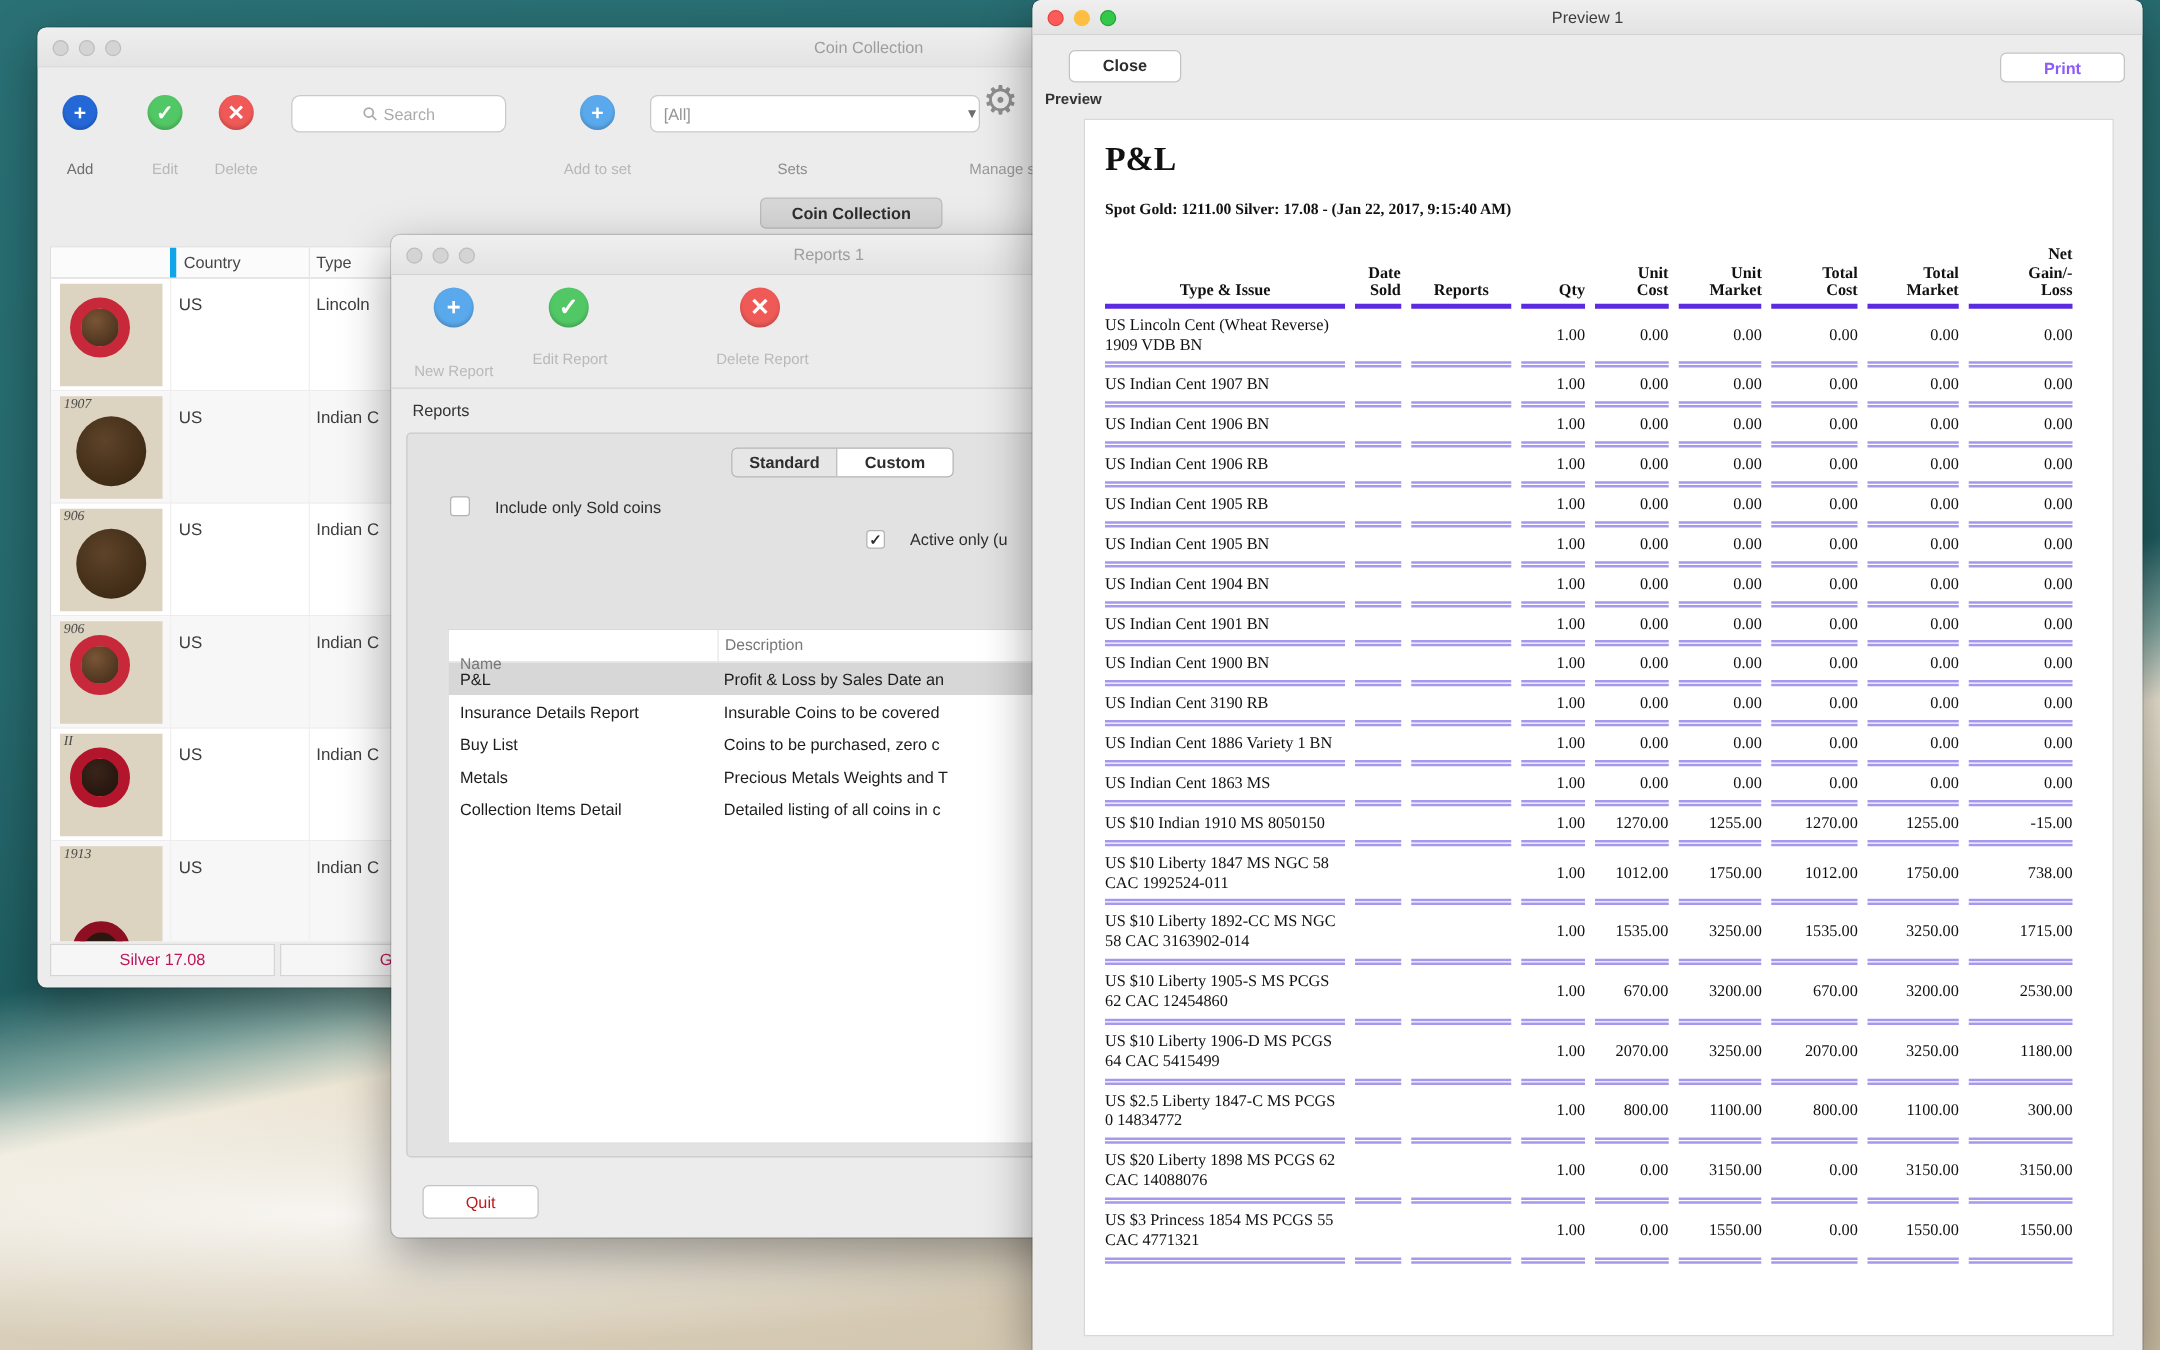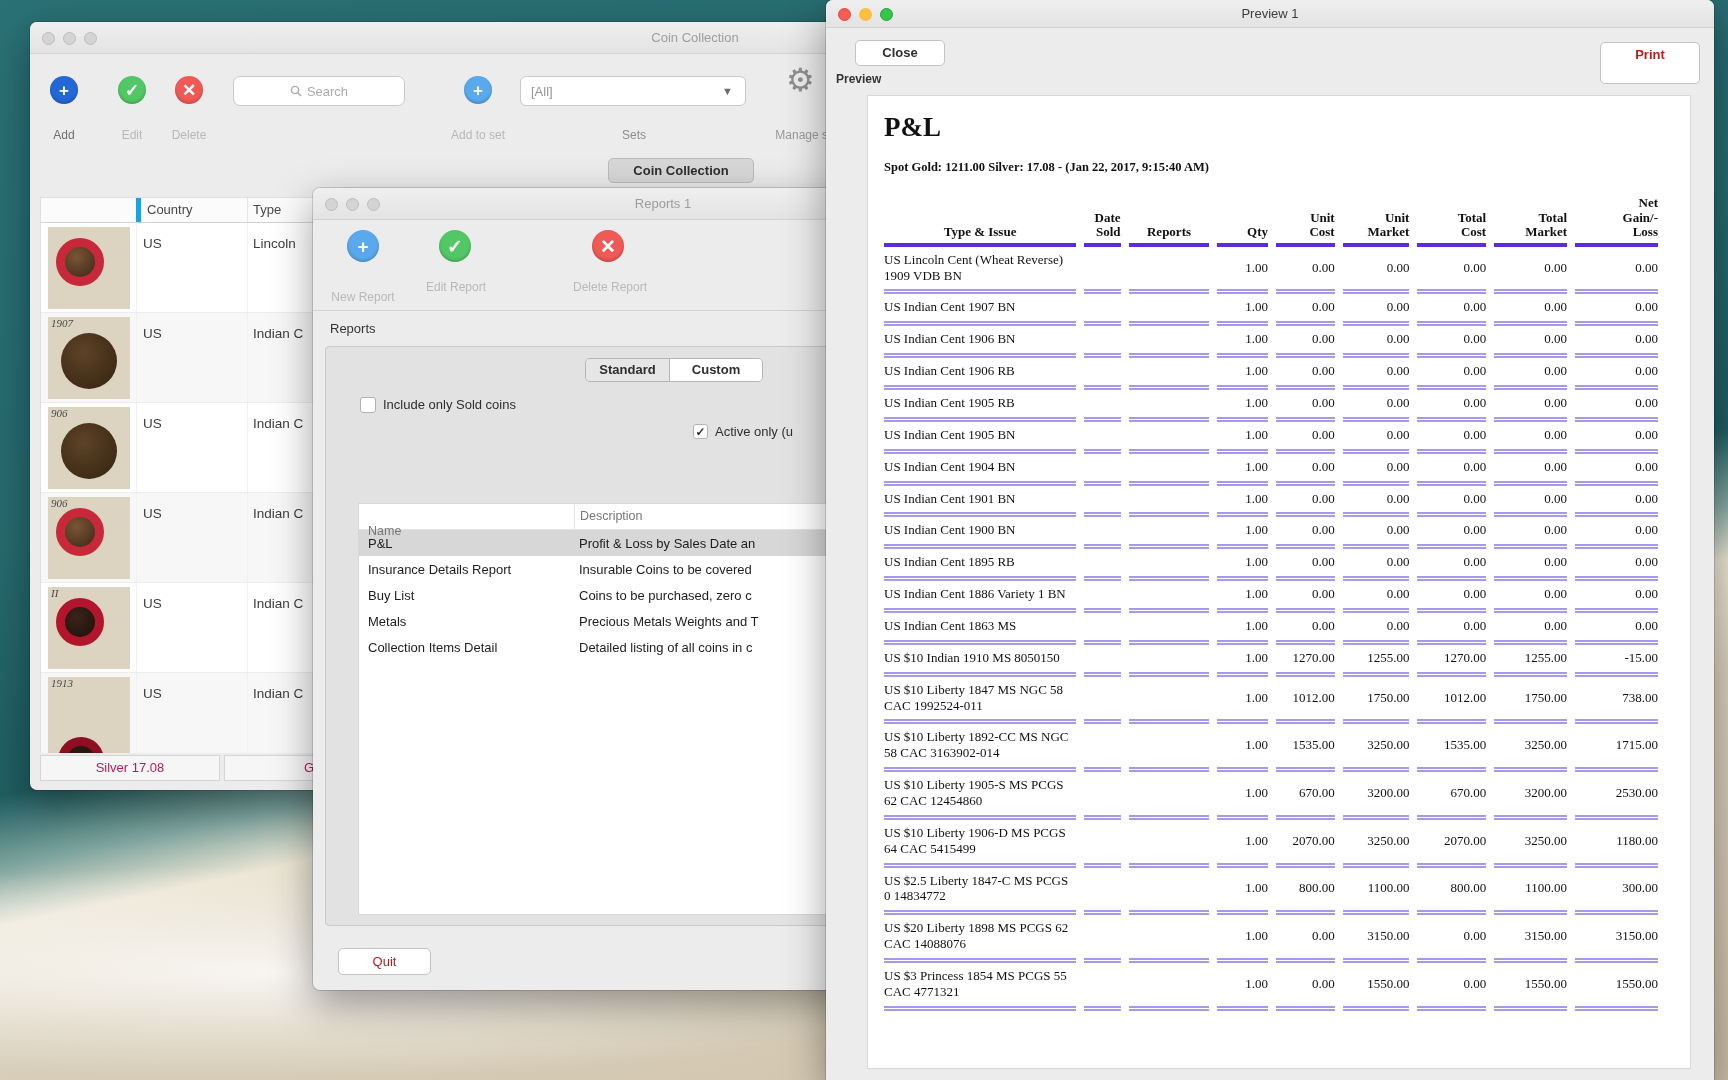--- a/index.html
+++ b/index.html
@@ -18,21 +18,21 @@
   .light { width:13px; height:13px; border-radius:50%; }
   .gray .light { background:#d4d4d4; border:1px solid #bdbdbd; }
   .wtitle { text-align:center; font-size:13px; line-height:31px; color:#9d9d9d; }
   .active-title { color:#3d3d3d; }
 
   
   #coinwin { left:30px; top:22px; width:1330px; height:768px; }
   .tbicon { position:absolute; width:28px; height:28px; border-radius:50%; color:#fff; display:flex; align-items:center; justify-content:center; font-weight:bold; font-size:17px; line-height:1; box-shadow:inset 0 -2px 3px rgba(0,0,0,.18); }
   .tblbl { position:absolute; top:106px; font-size:12px; transform:translateX(-50%); white-space:nowrap; }
   .searchbox { position:absolute; left:203px; top:54px; width:172px; height:30px; background:#fff; border:1px solid #c9c9c9; border-radius:7px; display:flex; align-items:center; justify-content:center; gap:5px; color:#ababab; font-size:13px; }
-  .setsdd { position:absolute; left:490px; top:54px; width:226px; height:30px; background:#fff; border:1px solid #c9c9c9; border-radius:6px; display:flex; align-items:center; padding:0 12px 0 10px; font-size:13px; color:#959595; }
+  .setsdd { position:absolute; left:490px; top:54px; width:264px; height:30px; background:#fff; border:1px solid #c9c9c9; border-radius:6px; display:flex; align-items:center; padding:0 0 0 10px; font-size:13px; color:#959595; }
   .chev { margin-left:auto; color:#6d6d6d; font-size:11px; }
   .gear { position:absolute; left:756px; top:42px; font-size:32px; color:#8e8e8e; line-height:1; }
   .cointab { position:absolute; left:578px; top:136px; width:146px; height:25px; background:#d7d7d7; border:1px solid #bcbcbc; border-radius:5px; font-size:13px; font-weight:bold; color:#2e2e2e; text-align:center; line-height:23px; }
   .cointable { position:absolute; left:10px; top:175px; right:10px; height:556px; background:#fff; overflow:hidden; border:1px solid #dedede; border-bottom:none; }
   .cth { display:flex; height:25px; background:#fbfbfb; border-bottom:1px solid #d2d2d2; font-size:13px; color:#474747; }
   .cth .h0 { width:95px; }
   .cth .h1 { width:111px; padding:4px 0 0 6px; border-left:5px solid #0ea5e9; }
   .cth .h2 { flex:1; padding:4px 0 0 5px; border-left:1px solid #e6e6e6; }
   .crow { display:flex; height:90px; border-bottom:1px solid #ececec; background:#fff; }
   .crow:nth-child(even) { background:#f7f7f7; }
@@ -53,21 +53,21 @@
   #repwin .tbicon { width:32px; height:32px; font-size:19px; }
   #repwin .tblbl { top:92px; color:#b9b9b9; }
   .repdivider { position:absolute; left:0; top:122px; width:100%; height:1px; background:#d2d2d2; }
   .seclbl { position:absolute; left:17px; top:133px; font-size:13px; color:#333; }
   .groupbox { position:absolute; left:12px; top:158px; width:676px; height:580px; background:#e2e2e2; border:1px solid #c9c9c9; border-radius:4px; }
   .seg { position:absolute; left:272px; top:170px; display:flex; height:24px; border:1px solid #b5b5b5; border-radius:5px; overflow:hidden; }
   .segbtn { font-size:13px; font-weight:bold; color:#2e2e2e; line-height:22px; text-align:center; background:#e6e6e6; }
   .segbtn.s0 { width:84px; border-right:1px solid #b5b5b5; }
   .segbtn.s1 { width:92px; }
   .segbtn.on { background:#fff; }
-  .cbrow { position:absolute; display:flex; gap:7px; font-size:13px; color:#2e2e2e; }
+  .cbrow { position:absolute; display:flex; align-items:center; gap:20px; font-size:13px; color:#2e2e2e; }
   .cbox { width:16px; height:16px; background:#fff; border:1px solid #b3b3b3; border-radius:3px; font-size:12px; font-weight:bold; color:#2c2c2c; text-align:center; line-height:14px; }
   .listbox { position:absolute; left:45px; top:315px; width:618px; height:412px; background:#fff; border:1px solid #d7d7d7; overflow:hidden; }
   .lhead { display:flex; height:26px; border-bottom:1px solid #e2e2e2; font-size:12.5px; color:#777; }
   .lhead .lname { padding-top:20px; }
   .lhead .ldesc { padding-top:5px; border-left:1px solid #e6e6e6; }
   .lname { width:215px; padding-left:9px; }
   .ldesc { flex:1; padding-left:5px; }
   .lrow { display:flex; height:26px; font-size:13px; color:#1d1d1d; align-items:center; white-space:nowrap; }
   .lrow.sel { background:#d7d7d7; }
   .pushbtn { position:absolute; background:#fff; border:1px solid #c3c3c3; border-radius:5px; font-size:13px; color:#b91c1c; text-align:center; }
@@ -75,21 +75,21 @@
 
   
   #prevwin { left:826px; top:0; width:888px; height:1080px; border-radius:7px 7px 0 0; }
   #prevwin .titlebar { height:28px; }
   #prevwin .lights { top:8px; }
   .l-red { background:#fc5b57; border:1px solid #e2463f; }
   .l-yel { background:#fdbe41; border:1px solid #e0a césar030; }
   .l-grn { background:#34c84a; border:1px solid #24a336; }
   #prevwin .wtitle { line-height:27px; }
   #closebtn { left:29px; top:40px; width:90px; height:26px; line-height:24px; font-weight:bold; color:#2e2e2e; }
-  #printbtn { left:774px; top:42px; width:100px; height:42px; line-height:24px; color:#b91c1c; font-weight:bold; }
+  #printbtn { left:774px; top:42px; width:100px; height:24px; line-height:24px; color:#8b5cf6; font-weight:bold; }
   .prevlbl { position:absolute; left:10px; top:72px; font-size:12px; font-weight:bold; color:#333; }
   .page { position:absolute; left:42px; top:96px; width:822px; height:972px; background:#fff; box-shadow:0 0 0 1px #d8d8d8; overflow:hidden; }
   .plt { font-family:"Liberation Serif", serif; }
   .pltitle { position:absolute; left:16px; top:16px; font-size:27px; font-weight:bold; color:#111; }
   .plsub { position:absolute; left:16px; top:64px; font-size:12.5px; font-weight:bold; color:#111; }
   .pltable { position:absolute; left:8px; top:100px; width:790px; border-collapse:separate; border-spacing:8px 0; }
   .pltable th { font:bold 13px "Liberation Serif", serif; color:#111; vertical-align:bottom; border-bottom:4px solid #5b2be0; padding:0 0 3px; white-space:pre-line; line-height:1.12; }
   .pltable td { font:13px "Liberation Serif", serif; color:#111; border-bottom:5px double #a698ec; padding:5px 0 6px; vertical-align:middle; line-height:1.22; }
   .c0 { width:190px; text-align:left; }
   th.c0 { text-align:center; }
@@ -431,21 +431,21 @@
             <td class="c1"></td>
             <td class="c2"></td>
             <td class="c3">1.00</td>
             <td class="c4">0.00</td>
             <td class="c5">0.00</td>
             <td class="c6">0.00</td>
             <td class="c7">0.00</td>
             <td class="c8">0.00</td>
           </tr>
           <tr>
-            <td class="c0">US Indian Cent 1895 RB</td>
+            <td class="c0">US Indian Cent 3190 RB</td>
             <td class="c1"></td>
             <td class="c2"></td>
             <td class="c3">1.00</td>
             <td class="c4">0.00</td>
             <td class="c5">0.00</td>
             <td class="c6">0.00</td>
             <td class="c7">0.00</td>
             <td class="c8">0.00</td>
           </tr>
           <tr>

